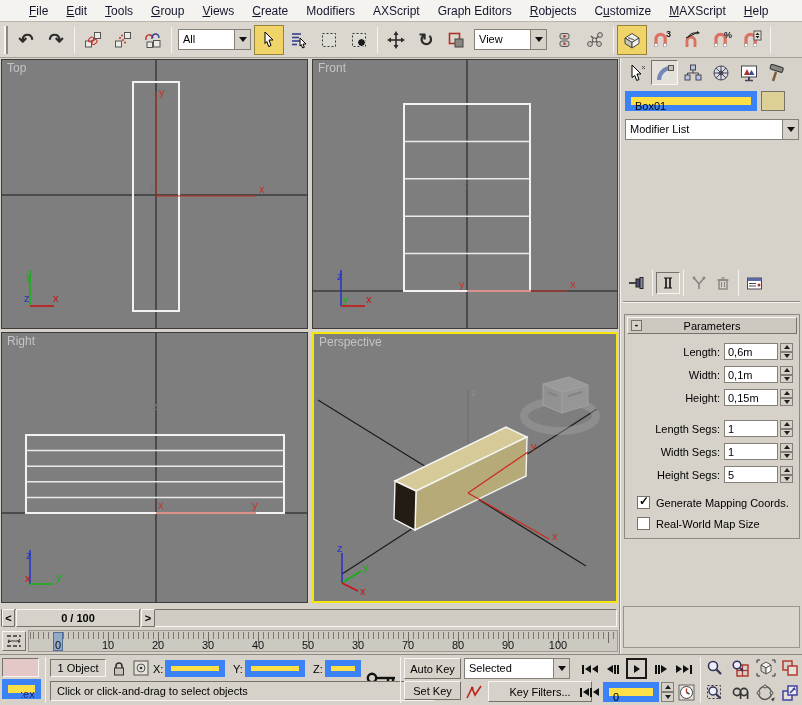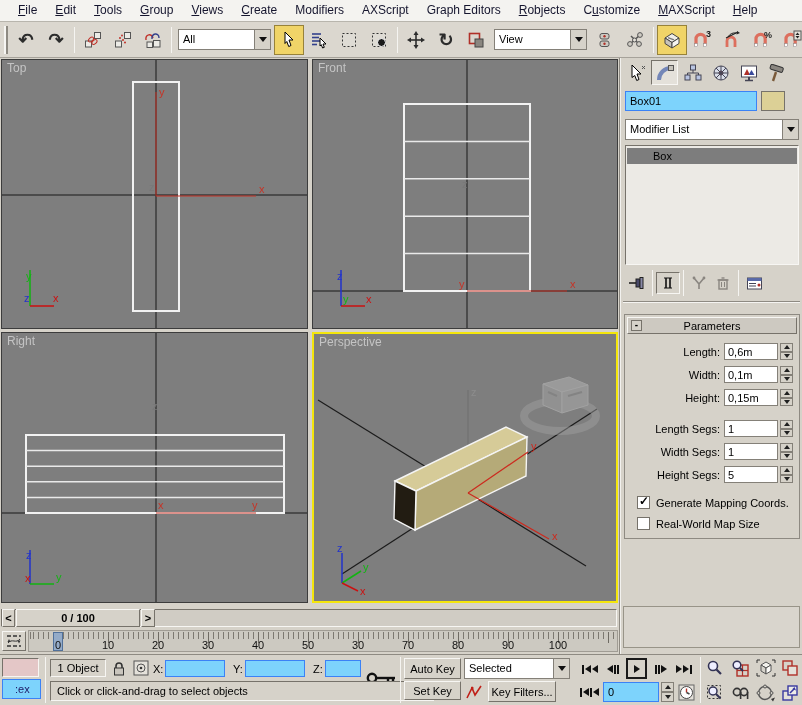--- a/index.html
+++ b/index.html
@@ -2,41 +2,41 @@
 <html><head>
 <meta charset="utf-8">
 <style>
 *{box-sizing:border-box}
 body{margin:0;background:#777}
 #app{position:relative;width:802px;height:705px;overflow:hidden;background:#d6d2c9;
      font-family:"Liberation Sans",sans-serif;font-size:11px;color:#000;-webkit-user-select:none}
 
 
 .menubar{position:absolute;left:0;top:0;width:100%;height:22px;background:#f4f3f0;
-         border-bottom:1px solid #b8b5ad;display:flex;padding-left:9px}
+         border-bottom:1px solid #b8b5ad;display:flex;align-items:center;padding-left:20px}
 .menu-item{padding:3px 9px;font-size:12px;color:#15152e;white-space:nowrap}
 .menu-item .k{text-decoration:underline}
 
 
 .toolbar{position:absolute;left:0;top:22px;width:100%;height:36px;background:#dbd7cf;
          border-bottom:1px solid #a6a29a;display:flex;align-items:center;padding:0 1px}
 .handle{width:4px;height:28px;border-left:2px solid #f6f5f2;border-right:2px solid #8e8a82;margin:0 3px;flex:none}
 .tb{width:30px;height:30px;display:flex;align-items:center;justify-content:center;flex:none;position:relative}
 .tb.on{background:#f0d468;border:1px solid #97823a}
 .tsep{width:1px;height:26px;background:#96928a;border-right:1px solid #f5f4f1;margin:0 3px;flex:none}
 .glyph{font-size:18px;line-height:1;color:#2c2c2c;font-weight:bold}
 .dd{display:flex;height:21px;flex:none;margin:0 3px}
-.dd .f{background:#fff;border:1px solid #848078;border-right:none;padding:3px 4px;width:76px}
+.dd .f{background:#fff;border:1px solid #848078;border-right:none;padding:3px 4px;width:56px}
 .dd .b{width:17px;background:#d6d2c9;border:1px solid #848078;display:flex;align-items:center;justify-content:center}
 .caret{width:0;height:0;border-left:4px solid transparent;border-right:4px solid transparent;border-top:5px solid #101010}
 
 
 .raised{border-top:1px solid #f7f6f3;border-left:1px solid #f7f6f3;border-right:1px solid #76726a;border-bottom:1px solid #76726a;background:#d6d2c9}
 .sunk{border-top:1px solid #76726a;border-left:1px solid #76726a;border-right:1px solid #f7f6f3;border-bottom:1px solid #f7f6f3}
-.field{background:#7dd3fc;border:1px solid #3b82f6}
+.field{background:#fde047;border:6px solid #3b82f6}
 
 
 .vp{position:absolute;background:#7e7e7e;border:1px solid #3c3c3c;overflow:hidden}
 .vp.active{border:2px solid #f4e60b}
 .vp svg{position:absolute;left:0;top:0}
 .vplabel{position:absolute;top:1px;left:5px;color:#c4c4c4;font-size:12px;pointer-events:none}
 
 
 .timeslider{position:absolute;left:0;top:607px;width:620px;height:22px;background:#d6d2c9;padding:1px}
 .ts-track{position:absolute;left:1px;top:2px;width:616px;height:18px;background:#d0ccc4}
@@ -449,23 +449,20 @@
     <div class="field" style="position:absolute;left:4px;top:33px;width:132px;height:20px;padding:3px 4px"><span>Box01</span></div>
     <div style="position:absolute;left:140px;top:33px;width:24px;height:20px;background:#dcd096;border:1px solid #76726a"></div>
 
     <div class="dd" style="position:absolute;left:4px;top:61px;margin:0;width:174px">
       <div class="f" style="width:157px">Modifier List</div>
       <div class="b">
           <span class="caret"></span>
         </div>
     </div>
 
-    <div class="stack sunk">
-      <div class="stackrow"><span>Box</span></div>
-    </div>
 
     <div style="position:absolute;left:4px;top:212px;width:174px;display:flex;align-items:center">
       <div class="sbtn">
           <svg width="18" height="14">
             <line x1="1" y1="7" x2="8" y2="7" stroke="#222" stroke-width="1.6"></line>
             <rect x="8" y="3" width="4" height="8" fill="#4a4a6a" stroke="#222"></rect>
             <rect x="12" y="1.5" width="3" height="11" fill="#8a8aa8" stroke="#222"></rect>
           </svg>
         </div>
       <div class="tsep"></div>
@@ -657,21 +654,21 @@
       <div class="b">
           <span class="caret"></span>
         </div>
     </div>
     <div class="sb" style="left:464px;top:26px;width:20px;height:21px">
         <svg width="18" height="16">
           <polyline points="2,14 7,4 10,11 16,2" fill="none" stroke="#c02018" stroke-width="1.6"></polyline>
           <rect x="6" y="3" width="2.4" height="2.4" fill="#c02018"></rect>
         </svg>
       </div>
-    <div class="raised sb" style="left:488px;top:26px;width:68px;height:21px">
+    <div class="raised sb" style="left:488px;top:26px;width:104px;height:21px">
         <span>Key Filters...</span>
       </div>
 
     <div class="sb" style="left:580px;top:4px;width:19px;height:20px;gap:1px">
         <span class="pbar"></span>
         <span class="tri-l"></span>
         <span class="tri-l"></span>
       </div>
     <div class="sb" style="left:603px;top:4px;width:19px;height:20px;gap:1px">
         <span class="tri-l"></span>

